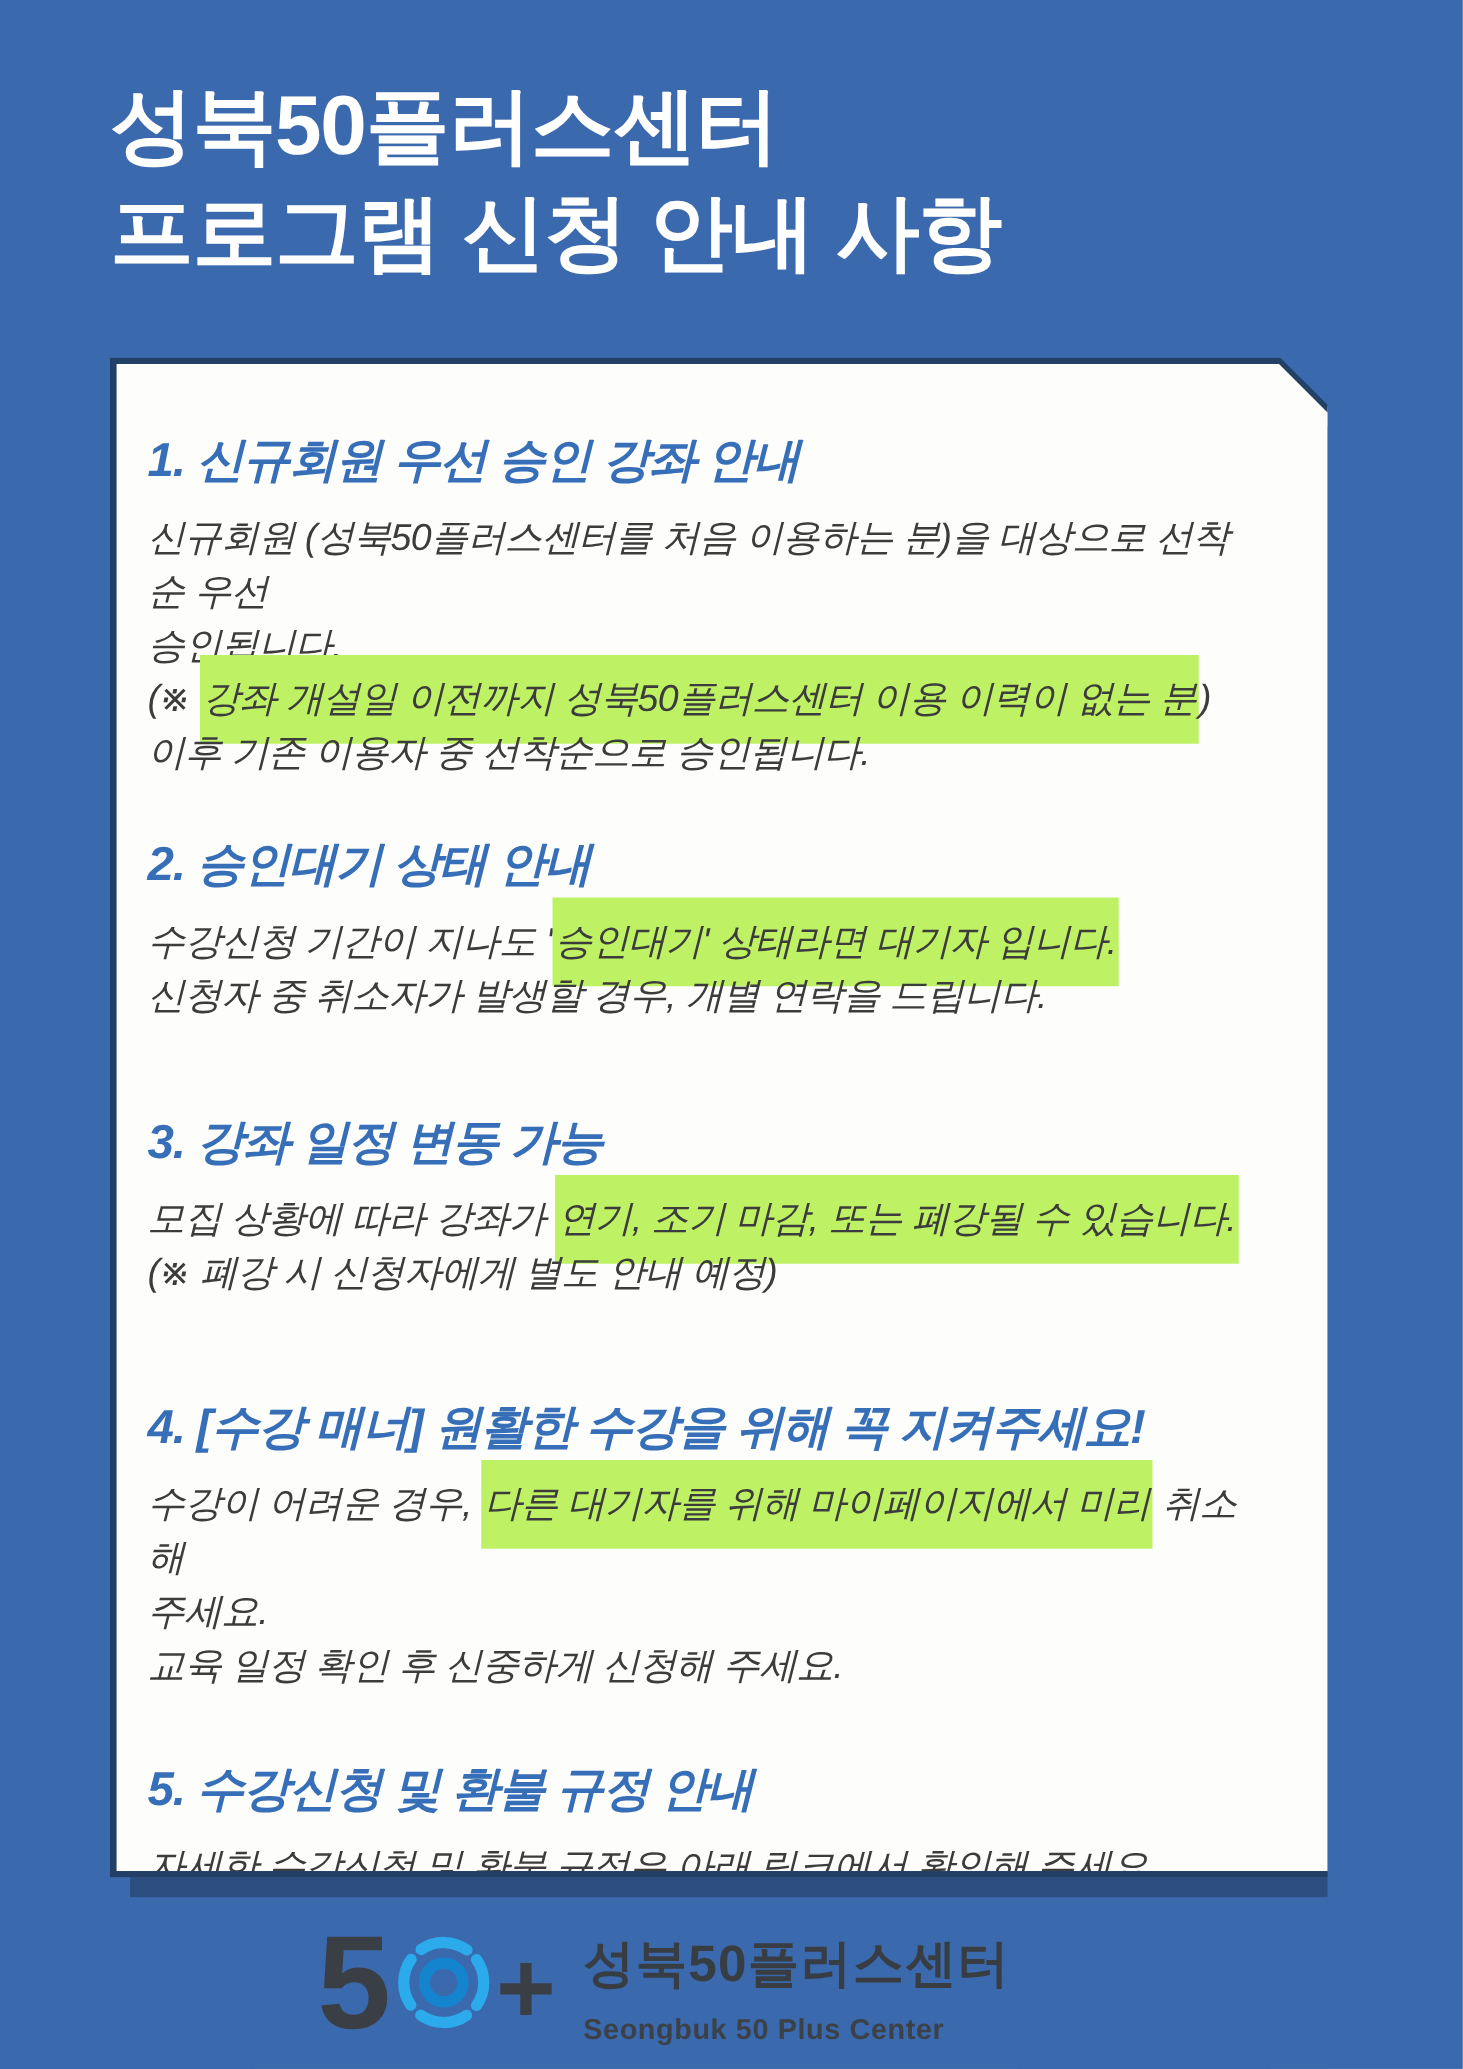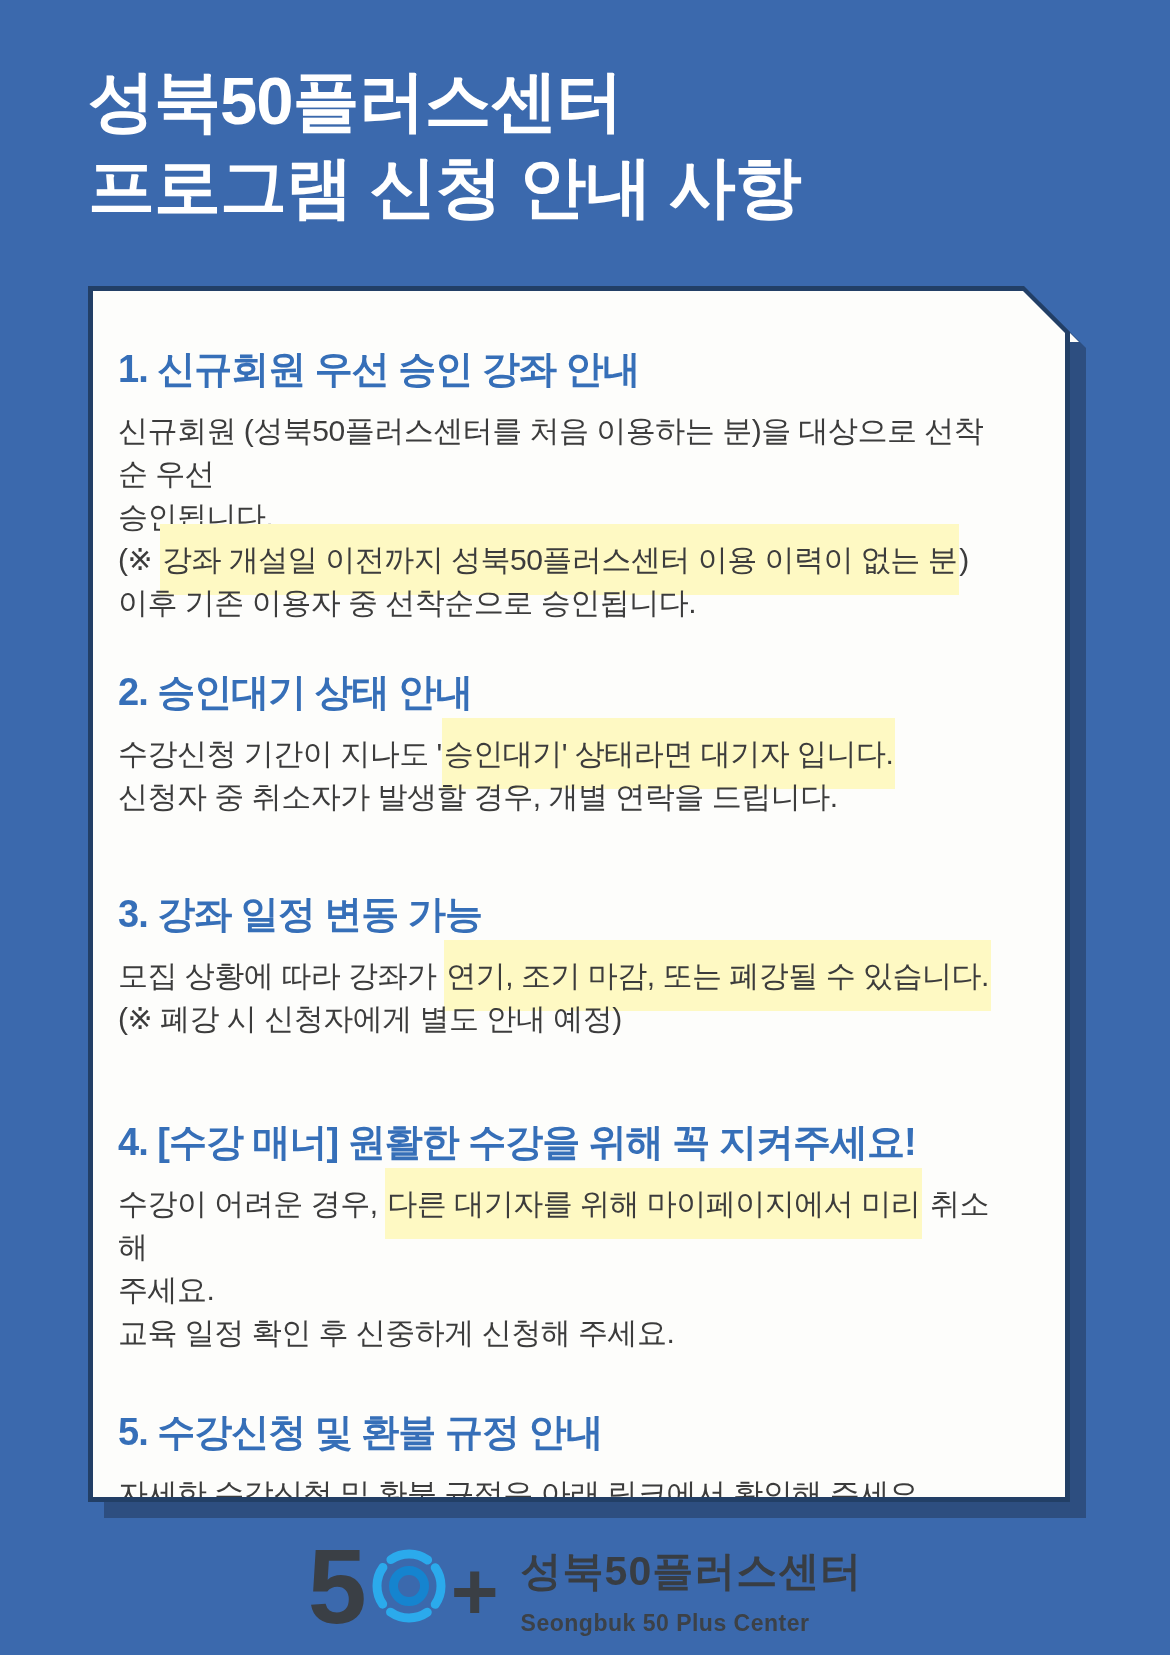--- a/index.html
+++ b/index.html
@@ -1,19 +1,19 @@
 <!DOCTYPE html>
 <html><head>
 <meta charset="utf-8">
 <style>
   * { margin:0; padding:0; box-sizing:border-box; }
   html,body { background:#3b69ad; }
   .page {
     position:relative;
-    width:1170px; height:1655px;
+    width:1062px; height:1655px;
     background:#3b69ad;
     overflow:hidden;
     font-family:"Liberation Sans","DejaVu Sans",sans-serif;
   }
 
   
   .title {
     position:absolute; left:88px; top:58px;
     color:#ffffff; font-weight:bold;
     font-size:67px; line-height:1.28; letter-spacing:-1px;
@@ -37,37 +37,38 @@
     clip-path:polygon(0 0, calc(100% - 46px) 0, 100% 46px, 100% 100%, 0 100%);
   }
   .card-inner {
     position:absolute; inset:5px;
     background:#fdfdfb;
     clip-path:polygon(0 0, calc(100% - 42px) 0, 100% 42px, 100% 100%, 0 100%);
   }
   .content {
     position:absolute; inset:0;
     padding:56px 55px 0 25px;
+    font-style:italic;
   }
 
   
   section { margin-top:46px; }
   section:nth-of-type(1) { margin-top:0; }
   section:nth-of-type(3) { margin-top:74px; }
   section:nth-of-type(4) { margin-top:80px; }
   section:nth-of-type(5) { margin-top:56px; }
   section h2 {
     color:#366fb8; font-size:38px; font-weight:bold;
     letter-spacing:-1px; margin:0 0 18px 0; line-height:44px;
   }
   section p {
     color:#3c3c3c; font-size:30px; line-height:43px;
     letter-spacing:-0.5px; margin:0;
   }
-  span.hl  { background:#fef9c3; padding:19px 2px; }
+  span.hl  { background:#bef264; padding:19px 2px; }
   span.u   { text-decoration:underline; text-underline-offset:7px; text-decoration-thickness:2px; }
   span.red { color:#e3401e; font-weight:bold; text-decoration-color:#e3401e; }
   span.link { color:#3c3c3c; }
 
   
   .footer {
     position:absolute; left:0; top:1540px; width:100%;
     display:flex; justify-content:center; align-items:flex-start; gap:22px;
   }
   .logo-mark { display:flex; align-items:center; }

